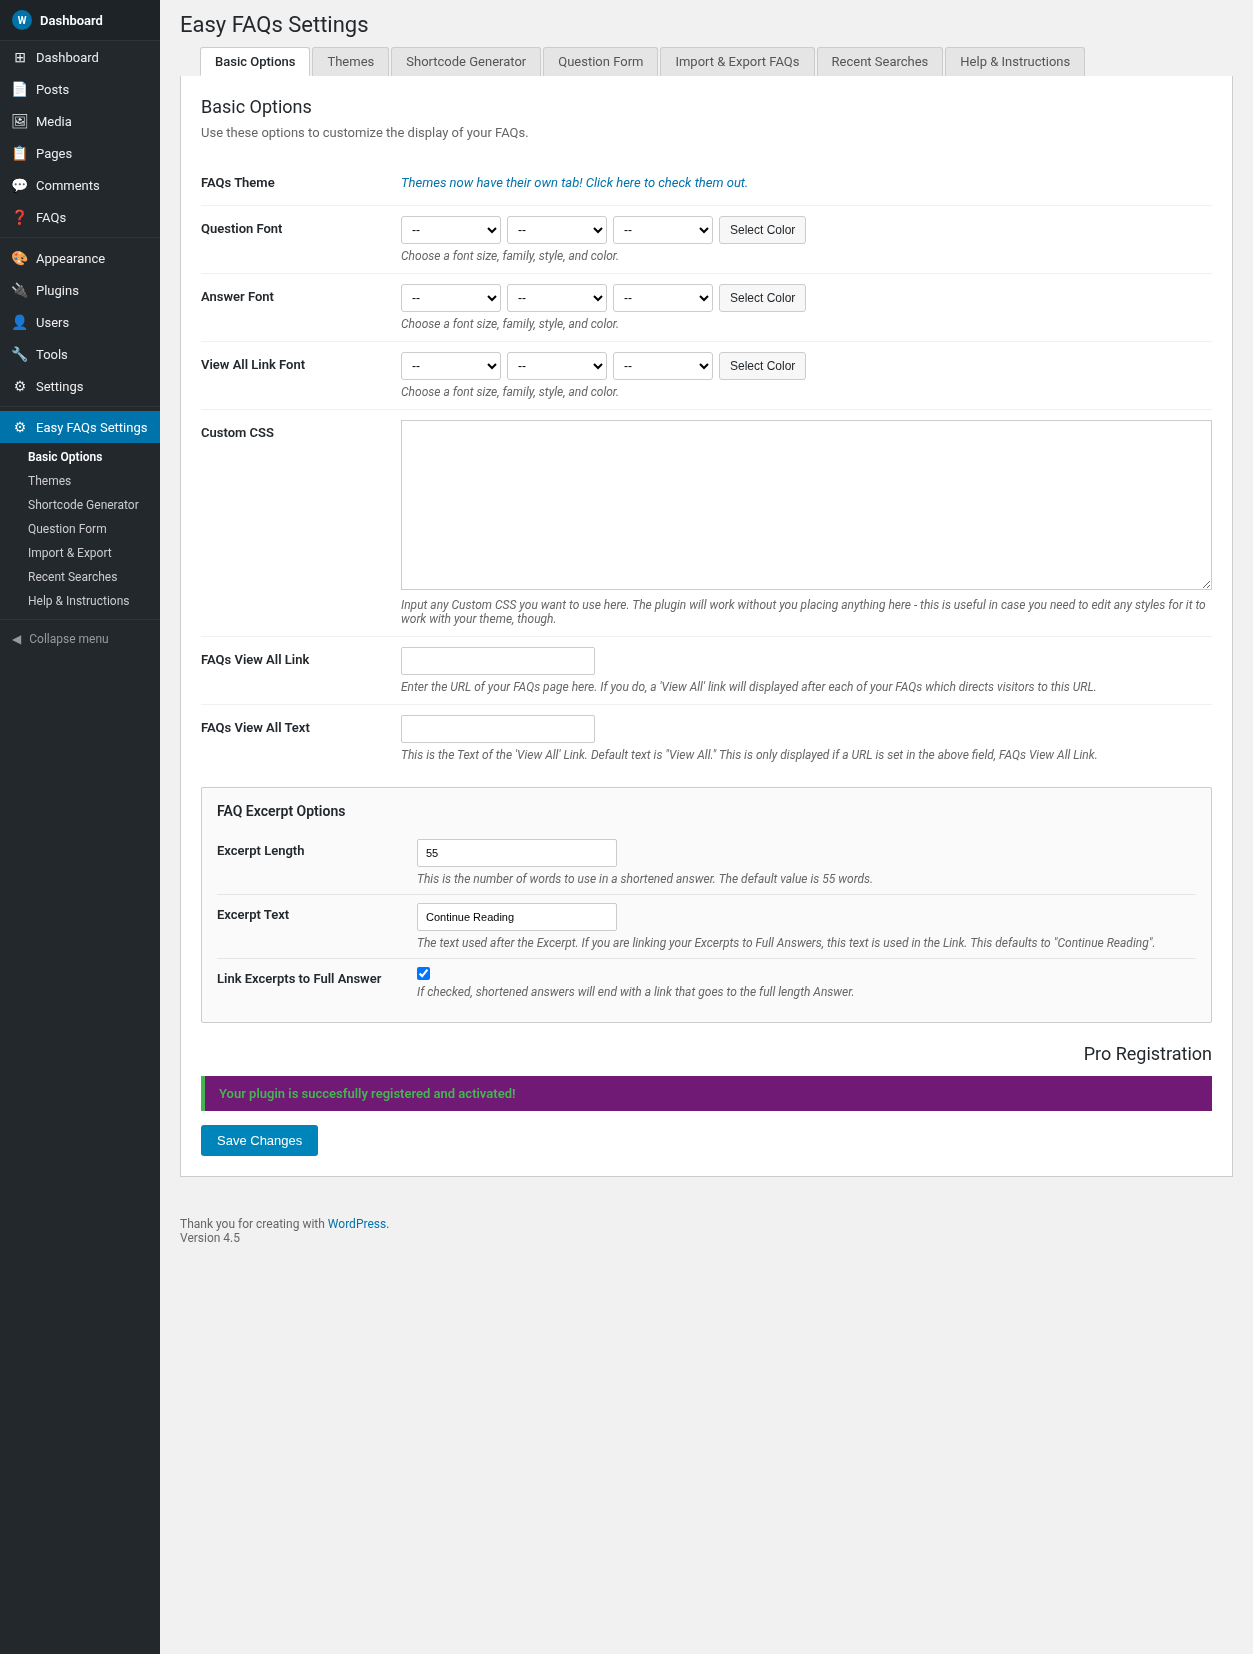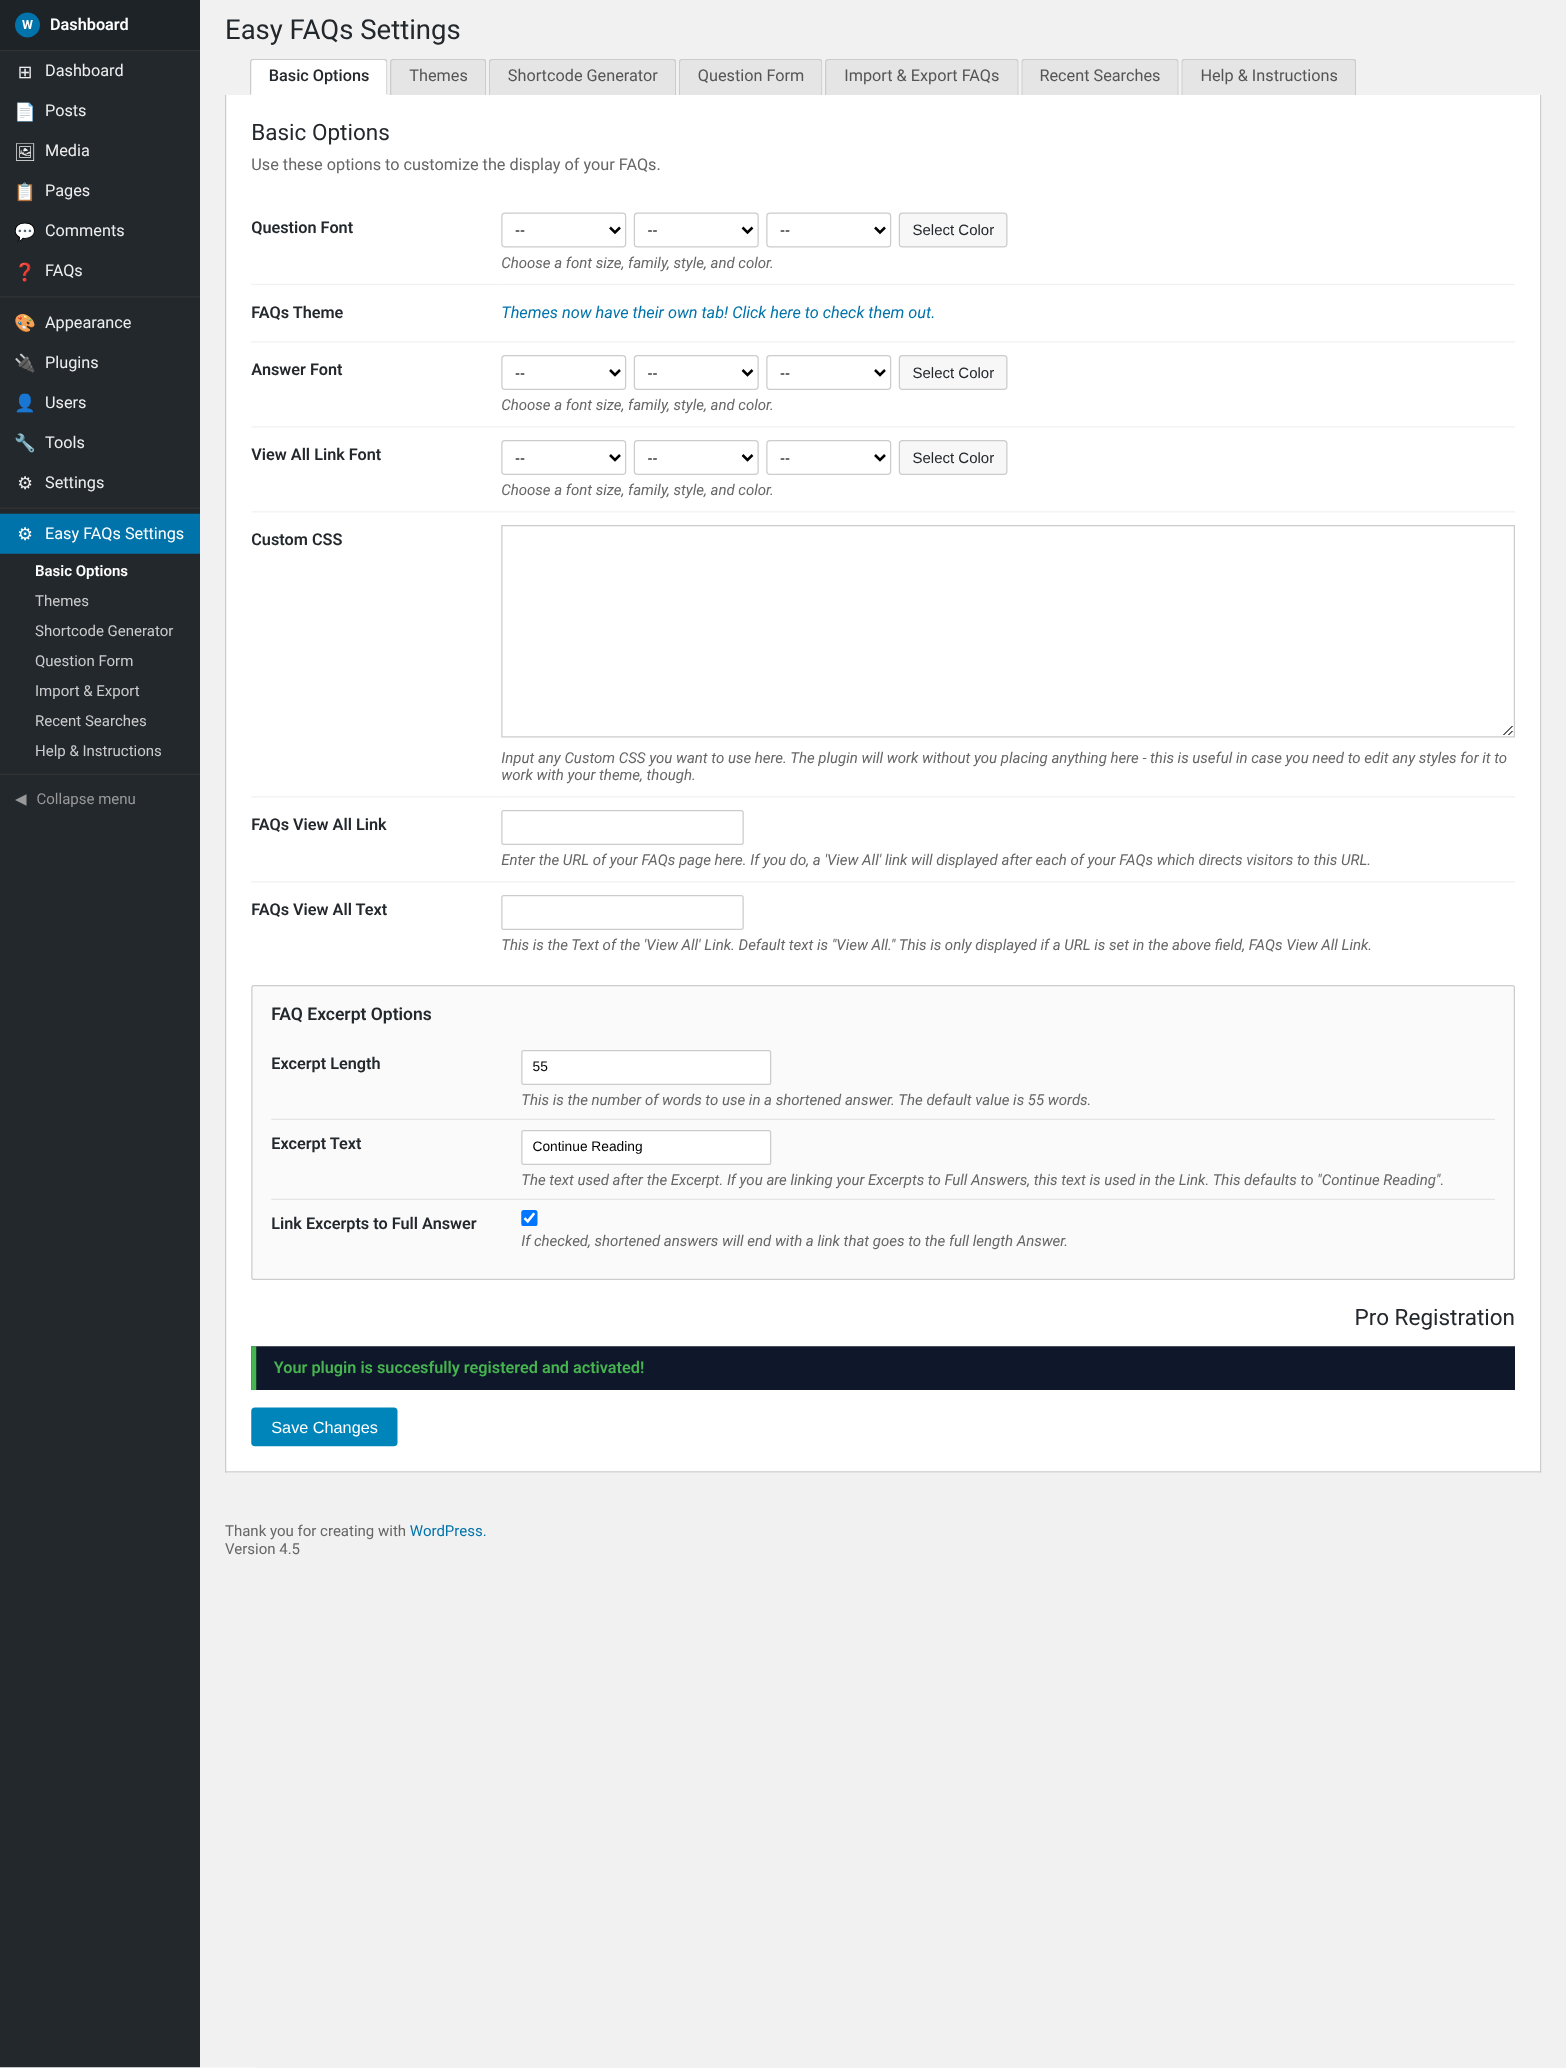--- a/index.html
+++ b/index.html
@@ -64,21 +64,21 @@
     .excerpt-box-title { font-size: 14px; font-weight: 600; margin-bottom: 12px; color: #23282d; }
     .excerpt-table { width: 100%; border-collapse: collapse; }
     .excerpt-table tr td:first-child { width: 200px; font-weight: 600; padding: 12px 10px 12px 0; vertical-align: top; color: #23282d; }
     .excerpt-table tr td:last-child { padding: 8px 0; }
     .excerpt-table tr { border-top: 1px solid #e5e5e5; }
     .excerpt-table tr:first-child { border-top: none; }
 
     
     .pro-section { margin-top: 20px; }
     .pro-title { font-size: 18px; font-weight: 400; margin-bottom: 12px; text-align: right; }
-    .pro-success { border-left: 4px solid #46b450; background: #0f172a; padding: 10px 14px; color: #46b450; font-weight: 600; font-size: 13px; margin-bottom: 14px; }
+    .pro-success { border-left: 4px solid #46b450; background: #701a75; padding: 10px 14px; color: #46b450; font-weight: 600; font-size: 13px; margin-bottom: 14px; }
 
     
     .save-btn { padding: 8px 16px; background: #0085ba; color: #fff; border: none; cursor: pointer; font-size: 13px; border-radius: 3px; }
 
     
     .footer { padding: 20px; color: #666; font-size: 12px; display: flex; justify-content: space-between; flex-direction: column; }
     .wp-link { color: #0073aa; text-decoration: none; }
   </style>
 </head>
 <body>
@@ -171,43 +171,43 @@
   </div>
 
   <div class="content-area">
     <h2 class="section-title">Basic Options</h2>
     <p class="section-desc">Use these options to customize the display of your FAQs.</p>
 
     <table class="form-table">
 
       <tbody>
           <tr>
+        <td>FAQs Theme</td>
+        <td>
+          <span class="themes-text">Themes now have their own tab!</span>
+          <a class="themes-link" href="#">Click here to check them out.</a>
+        </td>
+      </tr>
+
+      <tr>
         <td>Question Font</td>
         <td>
           <div class="font-row">
             <select class="font-select">
               <option>--</option>
             </select>
             <select class="font-select">
               <option>--</option>
             </select>
             <select class="font-select">
               <option>--</option>
             </select>
             <button class="select-color-btn">Select Color</button>
           </div>
           <div class="field-desc">Choose a font size, family, style, and color.</div>
-        </td>
-      </tr>
-
-      <tr>
-        <td>FAQs Theme</td>
-        <td>
-          <span class="themes-text">Themes now have their own tab!</span>
-          <a class="themes-link" href="#">Click here to check them out.</a>
         </td>
       </tr>
 
       <tr>
         <td>Answer Font</td>
         <td>
           <div class="font-row">
             <select class="font-select">
               <option>--</option>
             </select>

